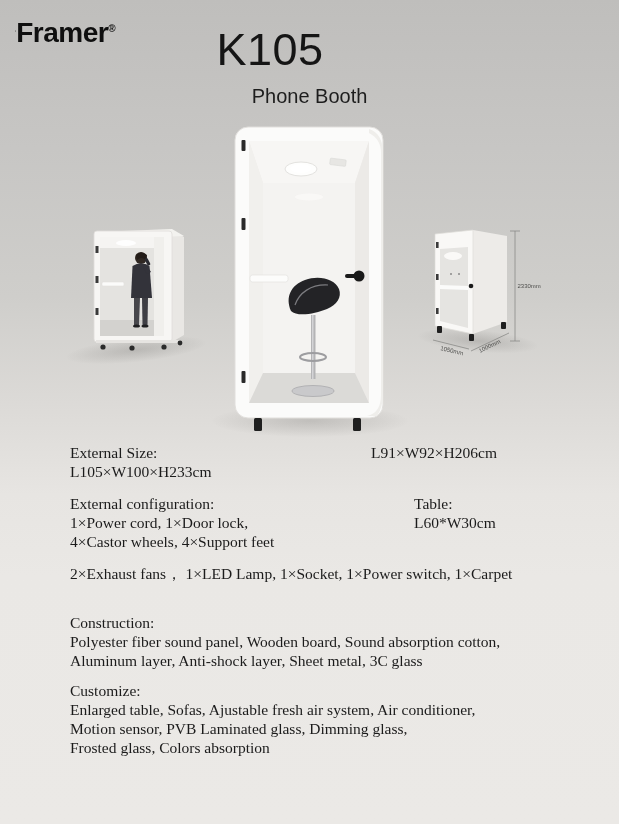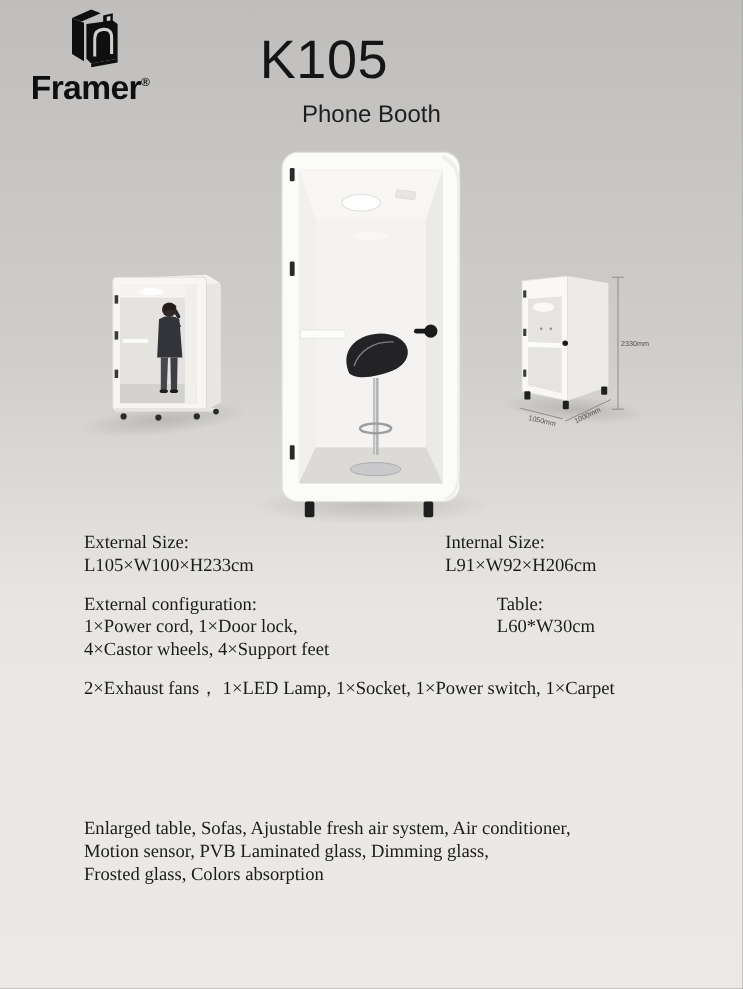--- a/index.html
+++ b/index.html
@@ -2,21 +2,21 @@
 <html><head>
 <meta charset="utf-8">
 <style>
   html,body{margin:0;padding:0;background:#888;}
   .canvas{
     position:relative;width:619px;height:824px;overflow:hidden;
     font-family:"Liberation Sans",sans-serif;color:#1c1c1c;
     background:linear-gradient(180deg,#bfbebc 0%,#c7c6c4 18%,#cfcecb 36%,#dddbd8 50%,#e7e5e2 60%,#eae8e5 70%,#ebe9e6 100%);
   }
   
-  .logo{position:absolute;left:25px;top:5px;width:100px;display:flex;flex-direction:column;align-items:center;}
+  .logo{position:absolute;left:15px;top:5px;width:100px;display:flex;align-items:center;}
   .logo svg{display:block;}
   .wordmark{font-weight:700;font-size:28px;letter-spacing:-0.5px;color:#0f0f0f;line-height:26px;white-space:nowrap;}
   .wordmark sup{font-size:10px;font-weight:700;vertical-align:super;}
   .title{position:absolute;left:0;top:24px;width:540px;text-align:center;font-size:45px;font-weight:500;color:#151515;letter-spacing:0.5px;}
   .subtitle{position:absolute;left:0;top:85px;width:619px;text-align:center;font-size:20px;font-weight:400;color:#1d1d1d;}
   
   .shadow{position:absolute;border-radius:50%;background:radial-gradient(ellipse at center,rgba(60,58,55,0.18) 0%,rgba(60,58,55,0.07) 45%,rgba(0,0,0,0) 72%);}
   .booth{position:absolute;}
   
   .spec{position:absolute;font-size:15.5px;line-height:19px;color:#1b1b1b;white-space:nowrap;font-family:Liberation Serif, serif;}
@@ -150,34 +150,39 @@
     <text x="92.5" y="66" font-size="6" fill="#4f4f4d">2330mm</text>
     <text x="15" y="128" font-size="6" fill="#4f4f4d" transform="rotate(13 15 128)">1050mm</text>
     <text x="55" y="131" font-size="6" fill="#4f4f4d" transform="rotate(-26 55 131)">1000mm</text>
   </svg>
 
   <div class="spec" style="left:70px;top:443px;">
     <div>External Size:</div>
     <div>L105×W100×H233cm</div>
   </div>
   <div class="spec" style="left:371px;top:443px;">
-    <div>Internal Size:</div>
     <div>L91×W92×H206cm</div>
   </div>
   <div class="spec" style="left:70px;top:494px;">
     <div>External configuration:</div>
     <div>1×Power cord, 1×Door lock,</div>
     <div>4×Castor wheels, 4×Support feet</div>
   </div>
   <div class="spec" style="left:371px;top:494px;margin-left:43px;">
     <div>Table:</div>
     <div>L60*W30cm</div>
   </div>
   <div class="spec" style="left:70px;top:564px;">
     <div>2×Exhaust fans，  1×LED Lamp, 1×Socket, 1×Power switch, 1×Carpet</div>
   </div>
+  <div class="spec" style="left:70px;top:613px;">
+    <div>Construction:</div>
+    <div>Polyester fiber sound panel, Wooden board, Sound absorption cotton,</div>
+    <div>Aluminum layer, Anti-shock layer, Sheet metal, 3C glass</div>
+  </div>
   <div class="spec" style="left:70px;top:681px;">
+    <div>Customize:</div>
     <div>Enlarged table, Sofas, Ajustable fresh air system, Air conditioner,</div>
     <div>Motion sensor, PVB Laminated glass, Dimming glass,</div>
     <div>Frosted glass, Colors absorption</div>
   </div>
 
 </div>
 
 </body></html>

